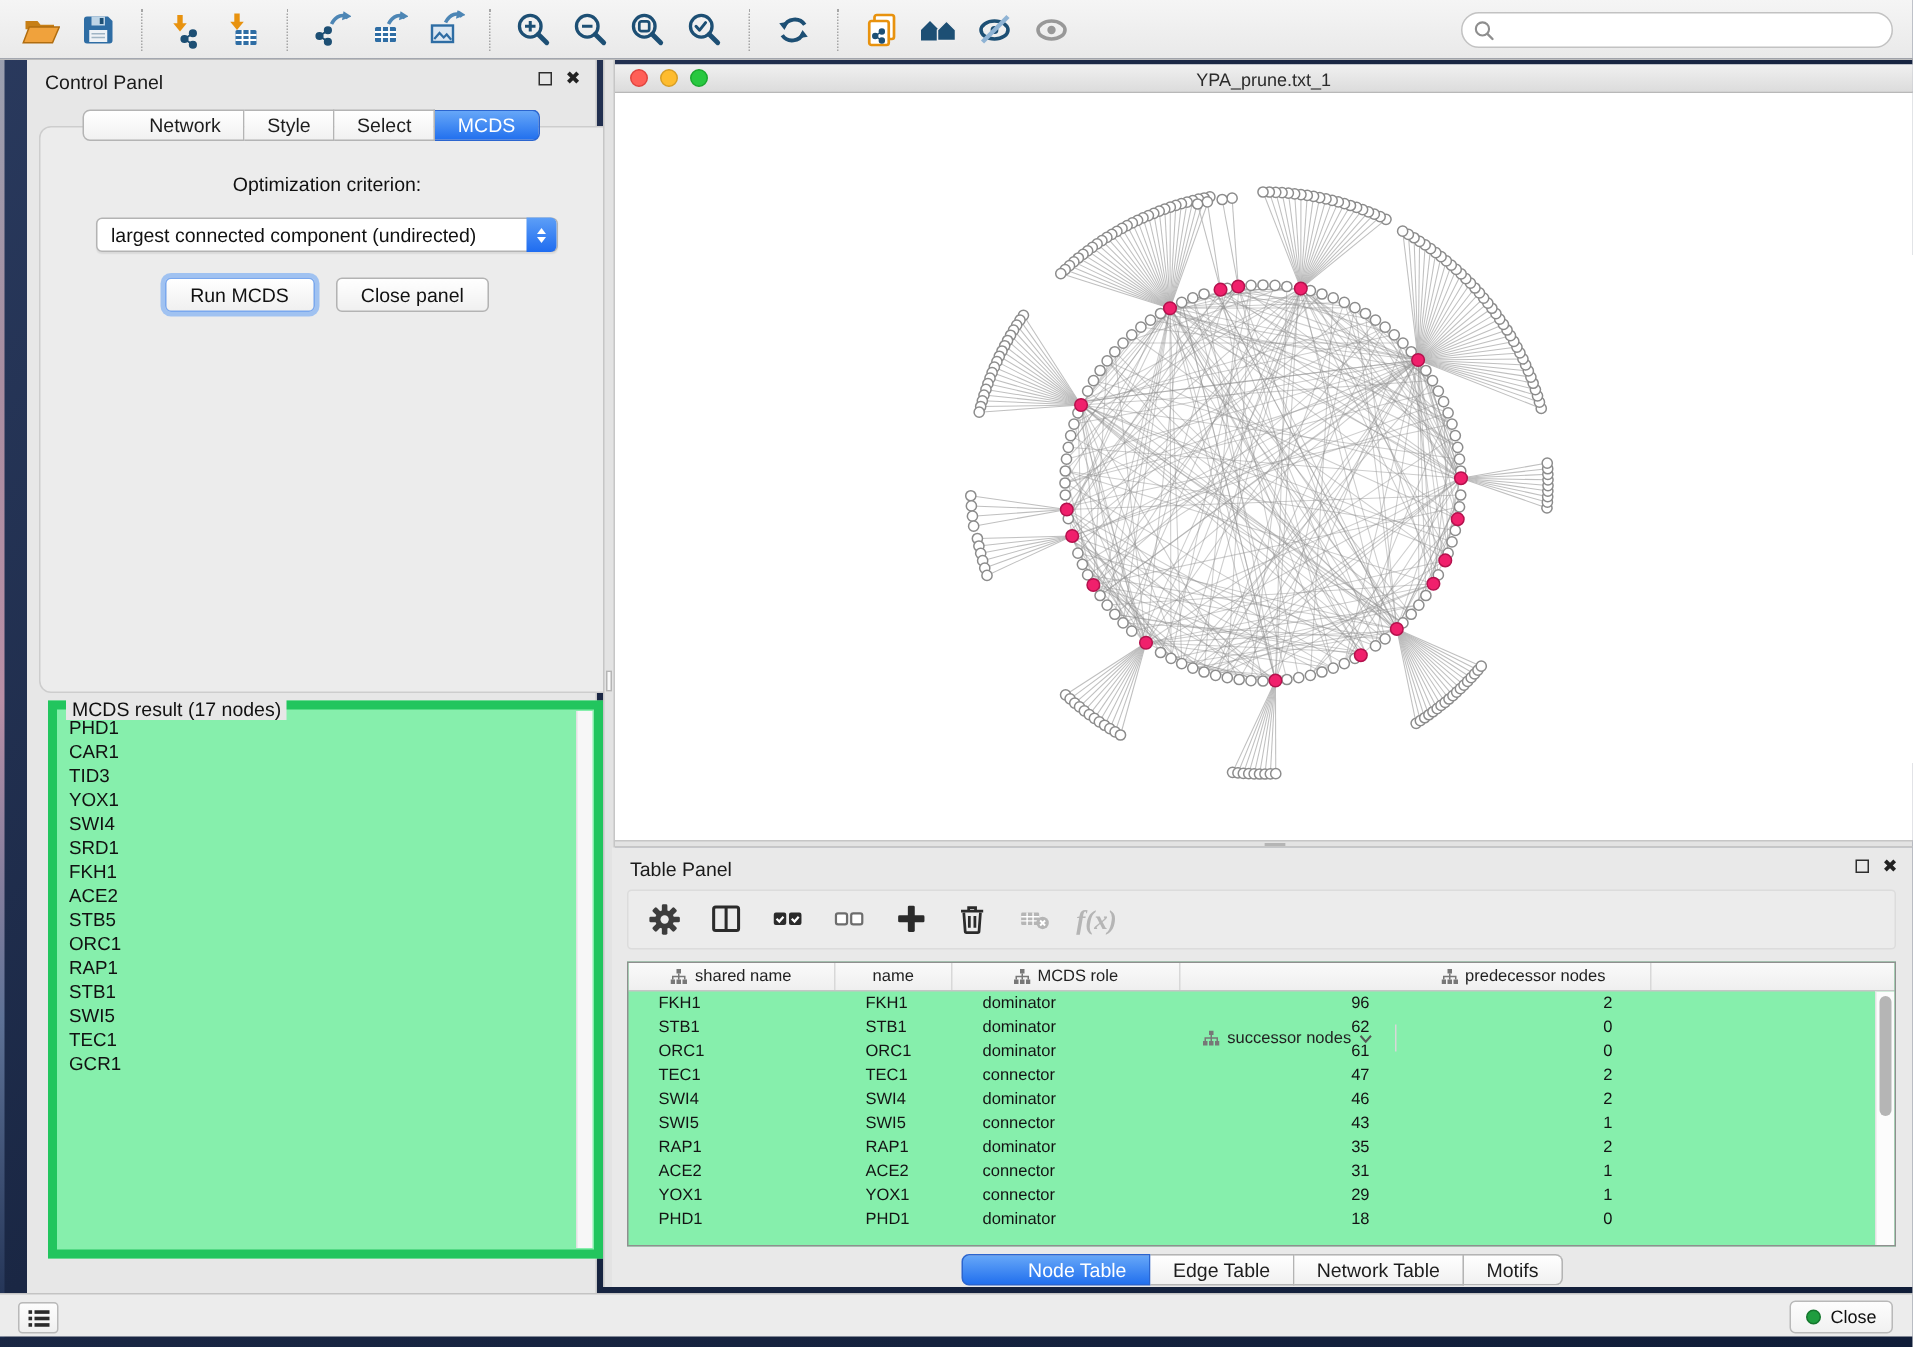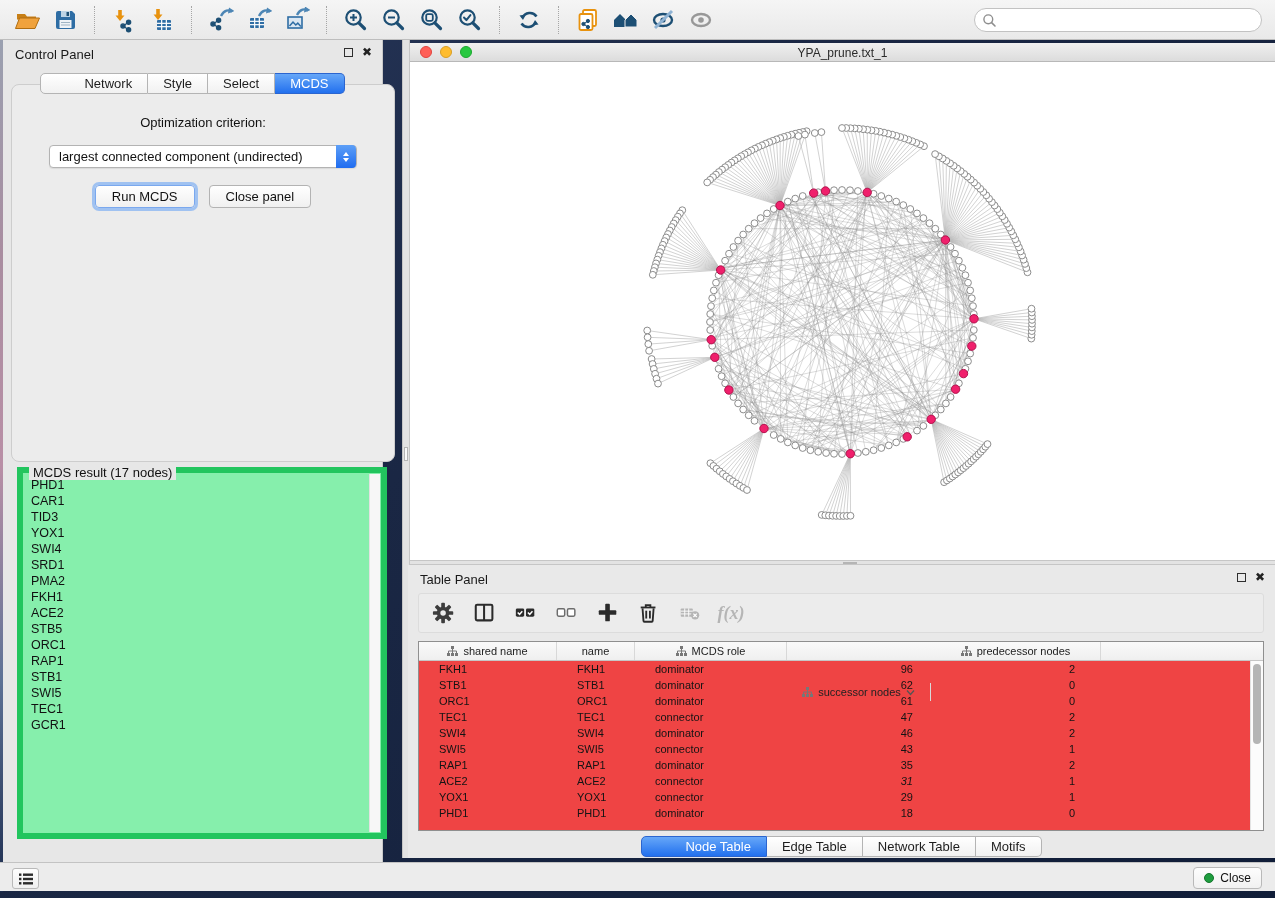--- a/index.html
+++ b/index.html
@@ -18,21 +18,21 @@
   .tbtn { width:34px; height:32px; display:flex; align-items:center; justify-content:center;
     border-radius:4px; margin:0 2px; }
   .sep { width:1px; height:28px; border-left:1px dotted #a6a6a6; margin:0 10px; }
   .search { position:absolute; right:13px; top:8px; width:288px; height:24px;
     background:#fff; border:1px solid #c2c2c2; border-radius:12px;
     display:flex; align-items:center; padding-left:7px; }
   .search input { border:none; outline:none; flex:1; height:20px; font-size:12px;
     background:transparent; font-family:inherit; }
 
   
-  .cpanel { position:absolute; left:3px; top:40px; width:380px; height:822px;
+  .cpanel { position:absolute; left:18px; top:40px; width:380px; height:822px;
     background:#e7e7e7; border-right:1px solid #c9c9c9; }
   .panel-head { position:absolute; left:0; top:0; width:100%; height:26px; }
   .panel-title { position:absolute; left:12px; top:7px; font-size:13px; color:#1a1a1a; }
   .wbtns { position:absolute; right:10px; top:7px; display:flex; gap:9px; align-items:center; }
   .float-btn { width:9px; height:9px; border:1.5px solid #2e2e2e; display:inline-block; }
   .close-btn { font-size:12px; font-weight:bold; color:#222; line-height:10px; }
 
   .tabbar { position:absolute; left:0; top:33px; width:100%; display:flex; justify-content:center; z-index:3; }
   .seg { height:21px; padding:0 15px; background:linear-gradient(#ffffff,#f1f1f1);
     border:1px solid #b4b4b4; border-left:none; font-size:13px; color:#1d1d1d;
@@ -95,21 +95,21 @@
 
   
   .tpanel { position:absolute; left:408px; top:565px; width:867px; height:293px; background:#e9e9e9; }
   .tp-toolbar { position:absolute; left:10px; top:28px; width:846px; height:40px;
     background:#ececec; border:1px solid #dcdcdc; border-radius:3px;
     display:flex; align-items:center; gap:15px; padding-left:12px; }
   .tp-ic { width:26px; height:26px; display:flex; align-items:center; justify-content:center;font-weight:bold; }
   .fx { font-family:"Liberation Serif","DejaVu Serif",serif; font-style:italic;
     font-size:18px; color:#b5b5b5; }
   .tablebox { position:absolute; left:10px; top:76px; width:846px; height:190px;
-    background:#ef4444; border:1px solid #8f8f8f; overflow:hidden; }
+    background:#86efac; border:1px solid #8f8f8f; overflow:hidden; }
   .thead { display:flex; height:19px; background:linear-gradient(#fafafa,#efefef);
     border-bottom:1px solid #c6c6c6; }
   .th { display:flex; align-items:center; justify-content:center; gap:5px;
     font-size:11px; color:#222; border-right:1px solid #d8d8d8; height:100%; }
   .trow { display:flex; height:16px; }
   .td { font-size:11px; color:#141414; line-height:16px; white-space:nowrap; overflow:hidden; }
   .td.txt { padding-left:20px; }
   .td.num { text-align:right; }
   .tscroll { position:absolute; right:0; top:19px; width:13px; bottom:0;
     background:#fcfcfc; border-left:1px solid #e3e3e3; }
@@ -335,21 +335,20 @@
       </div>
       <div class="mcds-box">
         <span class="mcds-legend">MCDS result (17 nodes)</span>
         <div class="mcds-list" id="mcds-list">
             <div class="mcds-item">PHD1</div>
             <div class="mcds-item">CAR1</div>
             <div class="mcds-item">TID3</div>
             <div class="mcds-item">YOX1</div>
             <div class="mcds-item">SWI4</div>
             <div class="mcds-item">SRD1</div>
-            <div class="mcds-item">PMA2</div>
             <div class="mcds-item">FKH1</div>
             <div class="mcds-item">ACE2</div>
             <div class="mcds-item">STB5</div>
             <div class="mcds-item">ORC1</div>
             <div class="mcds-item">RAP1</div>
             <div class="mcds-item">STB1</div>
             <div class="mcds-item">SWI5</div>
             <div class="mcds-item">TEC1</div>
             <div class="mcds-item">GCR1</div>
           </div>
@@ -1288,21 +1287,21 @@
               <div class="td txt" style="width: 138px;">RAP1</div>
               <div class="td txt" style="width: 78px;">RAP1</div>
               <div class="td txt" style="width: 152px;">dominator</div>
               <div class="td num" style="width: 144px; padding-right: 18px;">35</div>
               <div class="td num" style="width: 170px; padding-right: 26px;">2</div>
             </div>
             <div class="trow">
               <div class="td txt" style="width: 138px;">ACE2</div>
               <div class="td txt" style="width: 78px;">ACE2</div>
               <div class="td txt" style="width: 152px;">connector</div>
-              <div class="td num" style="width: 144px; padding-right: 18px; font-style: italic;">31</div>
+              <div class="td num" style="width: 144px; padding-right: 18px;">31</div>
               <div class="td num" style="width: 170px; padding-right: 26px;">1</div>
             </div>
             <div class="trow">
               <div class="td txt" style="width: 138px;">YOX1</div>
               <div class="td txt" style="width: 78px;">YOX1</div>
               <div class="td txt" style="width: 152px;">connector</div>
               <div class="td num" style="width: 144px; padding-right: 18px;">29</div>
               <div class="td num" style="width: 170px; padding-right: 26px;">1</div>
             </div>
             <div class="trow">

